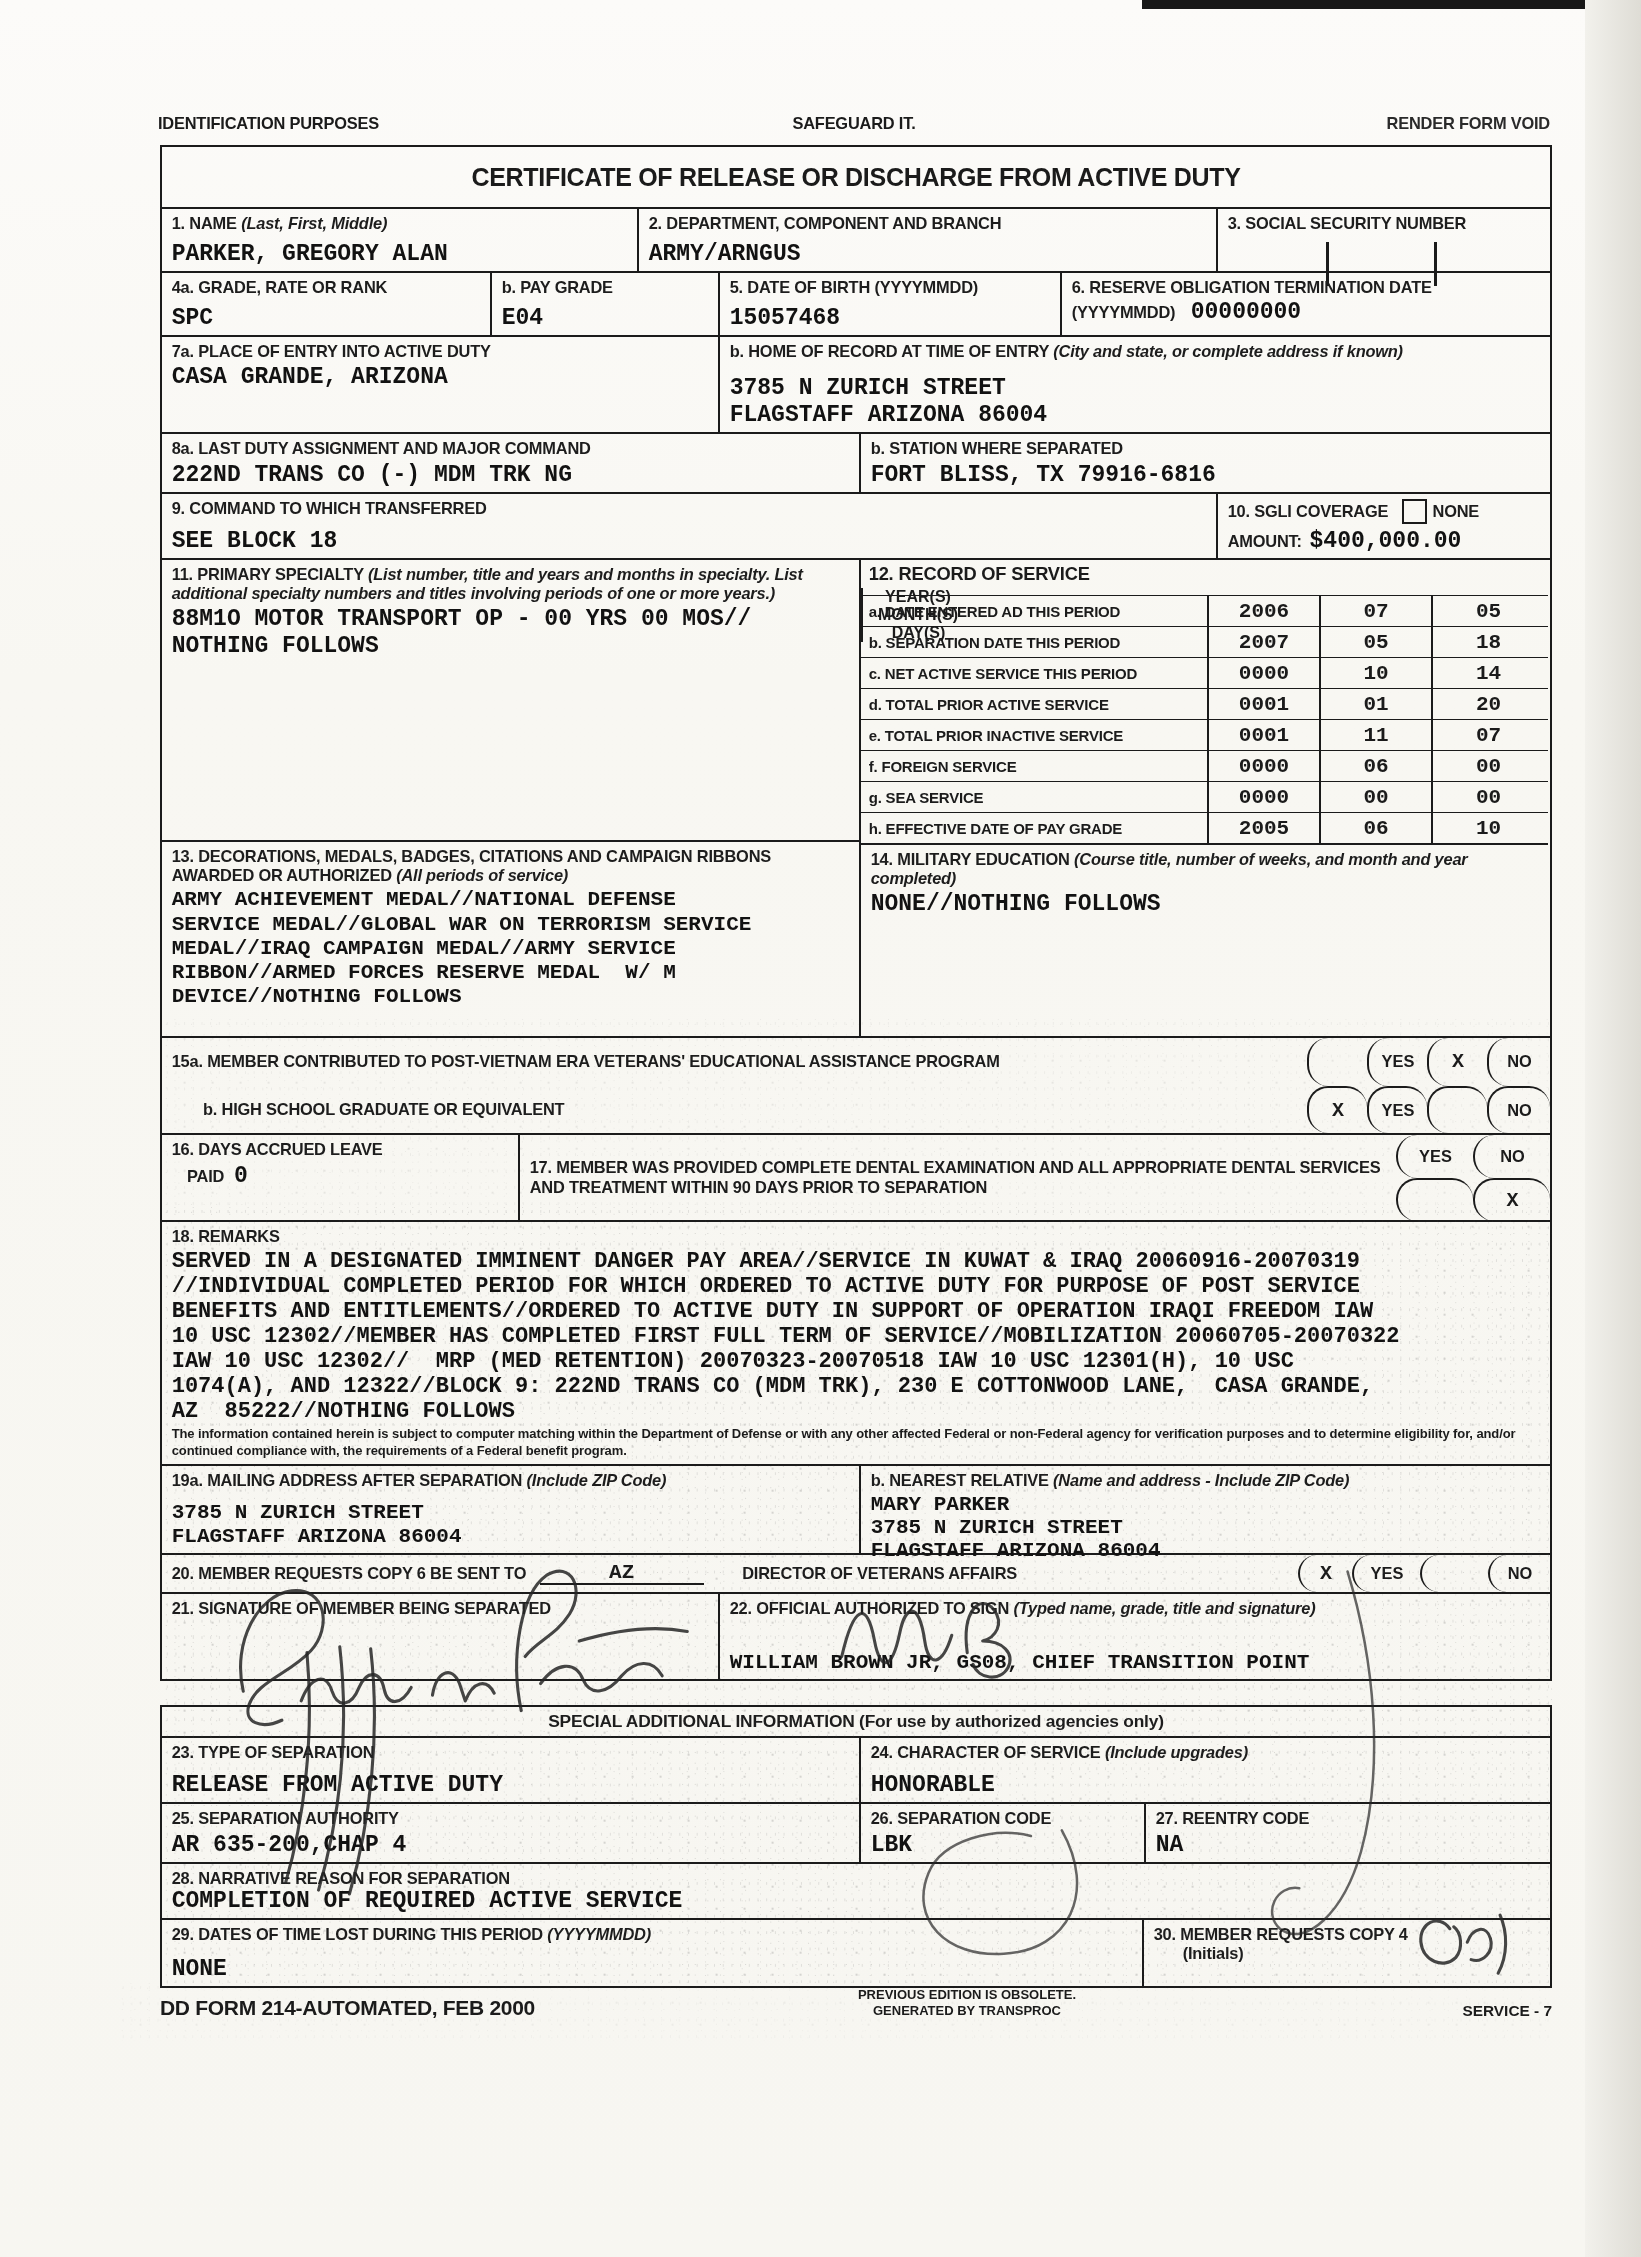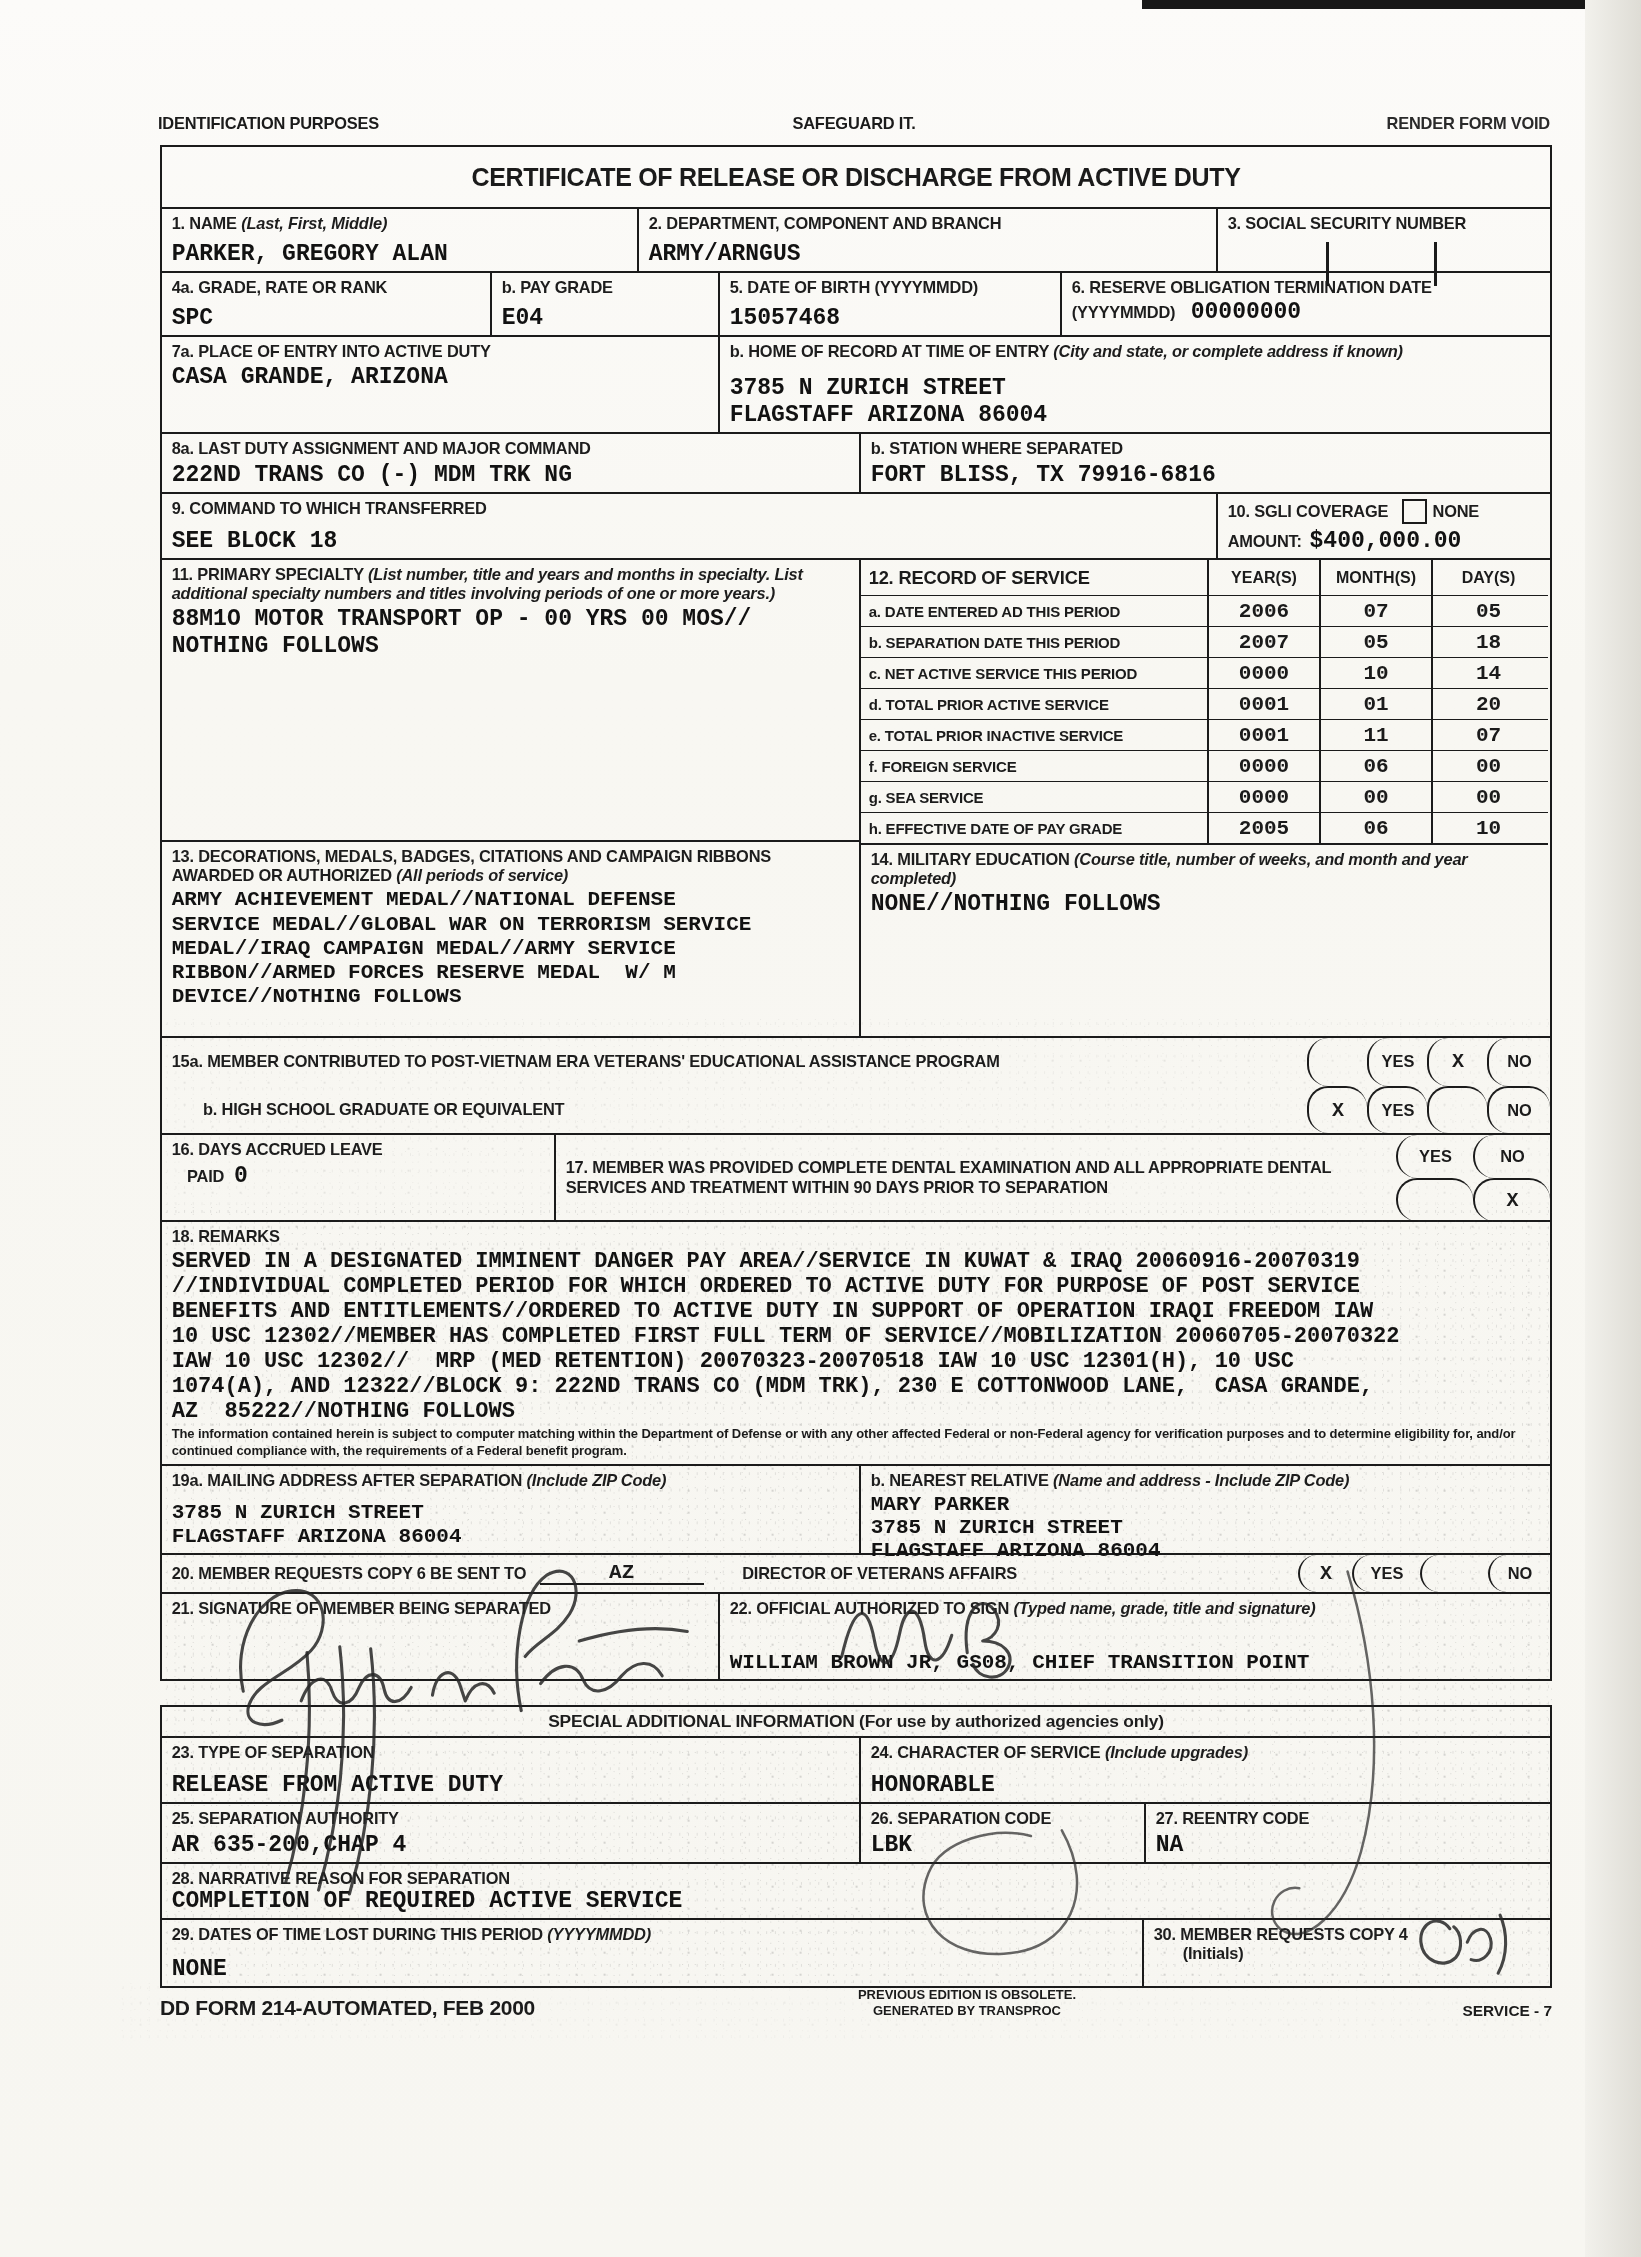--- a/index.html
+++ b/index.html
@@ -23,21 +23,21 @@
   .lab .hint{font-style:italic;font-weight:bold;}
   .val{font-family:"Liberation Mono","DejaVu Sans Mono",monospace;font-weight:bold;
        font-size:23px;line-height:1.15;color:#121212;white-space:pre-wrap;margin-top:auto;}
   .val.vtop{margin-top:2.9px;}
   .val.small{font-size:21px;}
   
   .titlebar{height:60px;display:flex;align-items:center;justify-content:center;
      font-weight:bold;font-size:25px;letter-spacing:-0.3px;}
   
   .rs-row{display:flex;border-top:1.9px solid var(--ink);box-sizing:border-box;align-items:stretch;}
-  .rs-row.first{border-top:none;}
+  .rs-row.first{border-top:none;flex-direction:column;}
   .rs-l{width:346px;box-sizing:border-box;padding:2.9px 7.7px;display:flex;align-items:center;
         font-weight:bold;font-size:15px;letter-spacing:-0.2px;}
   .rs-c{width:112px;border-left:2.9px solid var(--ink);box-sizing:border-box;display:flex;
         align-items:center;justify-content:center;font-weight:bold;}
   .rs-head .rs-c, .rs-head .rs-l{font-size:16px;}
   .rs-val{font-family:"Liberation Mono","DejaVu Sans Mono",monospace;font-size:21px;font-weight:bold;}
   
   .ynline{display:flex;align-items:stretch;}
   .yntxt{flex:1;padding:4.8px 9.7px;box-sizing:border-box;}
   .ynbox{border-left:2.9px solid var(--ink);box-sizing:border-box;display:flex;align-items:center;
@@ -276,21 +276,21 @@
           <div class="yntxt lab" style="display:flex;align-items:center;padding-left:41px">b. HIGH SCHOOL GRADUATE OR EQUIVALENT</div>
           <div class="ynbox mark bt" style="width:60px">X</div>
           <div class="ynbox bt" style="width:60px">YES</div>
           <div class="ynbox mark bt" style="width:60px"></div>
           <div class="ynbox bt" style="width:63px">NO</div>
         </div>
       </div>
     </div>
 
     <div class="row" style="height:87px">
-      <div class="cell cfirst" style="width:392px">
+      <div class="cell cfirst" style="width:356px">
         <div class="lab">16. DAYS ACCRUED LEAVE</div>
         <div class="inline-row" style="margin-top:3.9px;padding-left:15.4px">
           <span class="lab">PAID</span>
           <span class="val" style="margin:0 0 0 9.7px">0</span>
         </div>
       </div>
       <div class="cell" style="flex:1;padding:0;flex-direction:row">
         <div class="yntxt lab" style="display:flex;align-items:center;font-size:16.4px">17. MEMBER WAS PROVIDED COMPLETE DENTAL EXAMINATION AND ALL APPROPRIATE DENTAL SERVICES AND TREATMENT WITHIN 90 DAYS PRIOR TO SEPARATION</div>
         <div style="width:154px;display:flex;flex-wrap:wrap">
           <div class="ynbox" style="width:77px;height:43px">YES</div>

